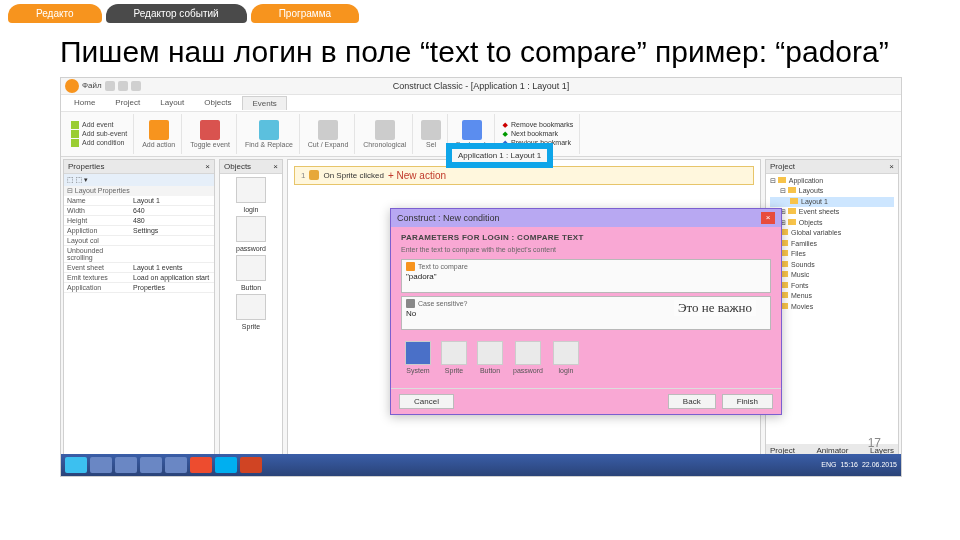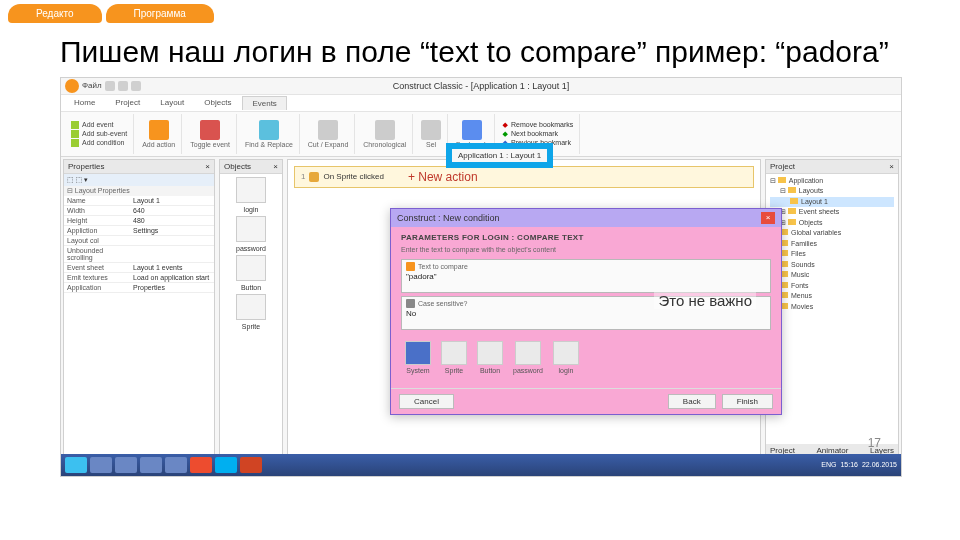--- a/index.html
+++ b/index.html
@@ -31,32 +31,32 @@
 .props{width:150px}
 .props .row{display:flex;font-size:7px;border-bottom:1px solid #eee}
 .props .row span:first-child{width:60px;padding:1px 3px;color:#555}
 .props .row span:last-child{flex:1;padding:1px 3px}
 .objs{width:62px;display:flex;flex-direction:column}
 .oicon{width:28px;height:24px;margin:3px auto;border:1px solid #ccc;background:#f4f4f4}
 .canvas{flex:1;position:relative;background:#fff}
 .tabrow{position:absolute;top:-17px;left:158px;font-size:8px;background:#f7f7f7;border:6px solid #0ea5e9;padding:2px 6px}
 .evrow{margin:6px;border:1px solid #e7c56a;background:#fff7dd;padding:3px 6px;font-size:8px;display:flex;align-items:center;gap:4px}
 .evrow i{width:10px;height:10px;background:#e7a83a;display:inline-block;border-radius:2px}
-.newact{color:#c0392b;font-size:12px;margin-left:20px}
+.newact{color:#c0392b;font-size:10px;}
 .dialog{position:absolute;top:48px;left:102px;width:390px;background:#f9a8d4;border:1px solid #7b5fd0;box-shadow:0 2px 10px rgba(0,0,0,0.25)}
 .dlg-title{background:#b8a8f2;color:#333;font-size:9px;padding:3px 6px;display:flex;justify-content:space-between;align-items:center}
 .dlg-close{width:14px;height:12px;background:#e84c3d;color:#fff;font-size:8px;text-align:center;line-height:12px}
 .dlg-body{padding:6px 10px;font-size:8px;color:#444}
 .dlg-h{font-weight:bold;font-size:8px;text-transform:uppercase;letter-spacing:0.3px}
 .dlg-sub{margin:4px 0 6px 0;font-size:7px;color:#666}
 .fld{border:1px solid #b8b8b8;background:#fafafa;height:28px;margin:3px 0;position:relative;padding:2px 4px}
 .fld .flabel{font-size:7px;color:#666;display:flex;align-items:center;gap:3px}
 .fld .flabel i{width:9px;height:9px;background:#f7941e;display:inline-block;border-radius:1px}
 .fld .fval{font-size:8px;color:#222;margin-top:1px}
-.efn{position:absolute;right:14px;bottom:20px;color:#333;font-size:15px;font-family:Liberation Sans, sans-serif;background:rgba(255,255,255,0.4);padding:0 4px}
+.efn{position:absolute;right:14px;bottom:13px;color:#333;font-size:13px;font-family:Liberation Serif, serif;background:rgba(255,255,255,0.4);padding:0 4px}
 .dlg-objs{display:flex;gap:10px;padding:8px 4px;flex-wrap:wrap}
 .dobj{display:flex;flex-direction:column;align-items:center;gap:2px;font-size:7px;color:#555}
 .dobj i{width:24px;height:22px;border:1px solid #ccc;background:#eaeaea;display:inline-block}
 .dlg-foot{border-top:1px solid #ddd;padding:5px 8px;display:flex;justify-content:space-between}
 .dbtn{border:1px solid #bbb;background:#f4f4f4;padding:2px 14px;font-size:8px;color:#333}
 .proj{width:132px;display:flex;flex-direction:column}
 .tree{font-size:7px;padding:2px 4px;line-height:1.5;color:#444}
 .tree div{white-space:nowrap}
 .tree .sel{background:#cde6ff}
 .tree i{width:8px;height:6px;display:inline-block;background:#f7c34a;margin-right:3px}
@@ -67,20 +67,21 @@
 .tb{width:22px;height:16px;background:#6a87c4;border-radius:2px}
 .tb.ie{background:#3cc0f0}.tb.o{background:#ed4c2f}.tb.s{background:#00aff0}.tb.p{background:#d04423}
 .tray{margin-left:auto;display:flex;gap:4px;align-items:center;color:#fff;font-size:7px}
 .pagen{position:absolute;right:20px;bottom:26px;font-size:12px;color:#888}
 </style>
 </head>
 <body>
 
 <div class="tabs">
   <div class="tab">Редакто</div>
+  <div class="tab active">Редактор событий</div>
   <div class="tab">Программа</div>
 </div>
 
 <div class="headline">Пишем наш логин в поле “text to compare” пример: “padora”</div>
 
 <div class="shot">
   <div class="qat">
     <span class="orb"></span>
     <span style="font-size:8px;color:#444">Файл</span>
     <i></i>

